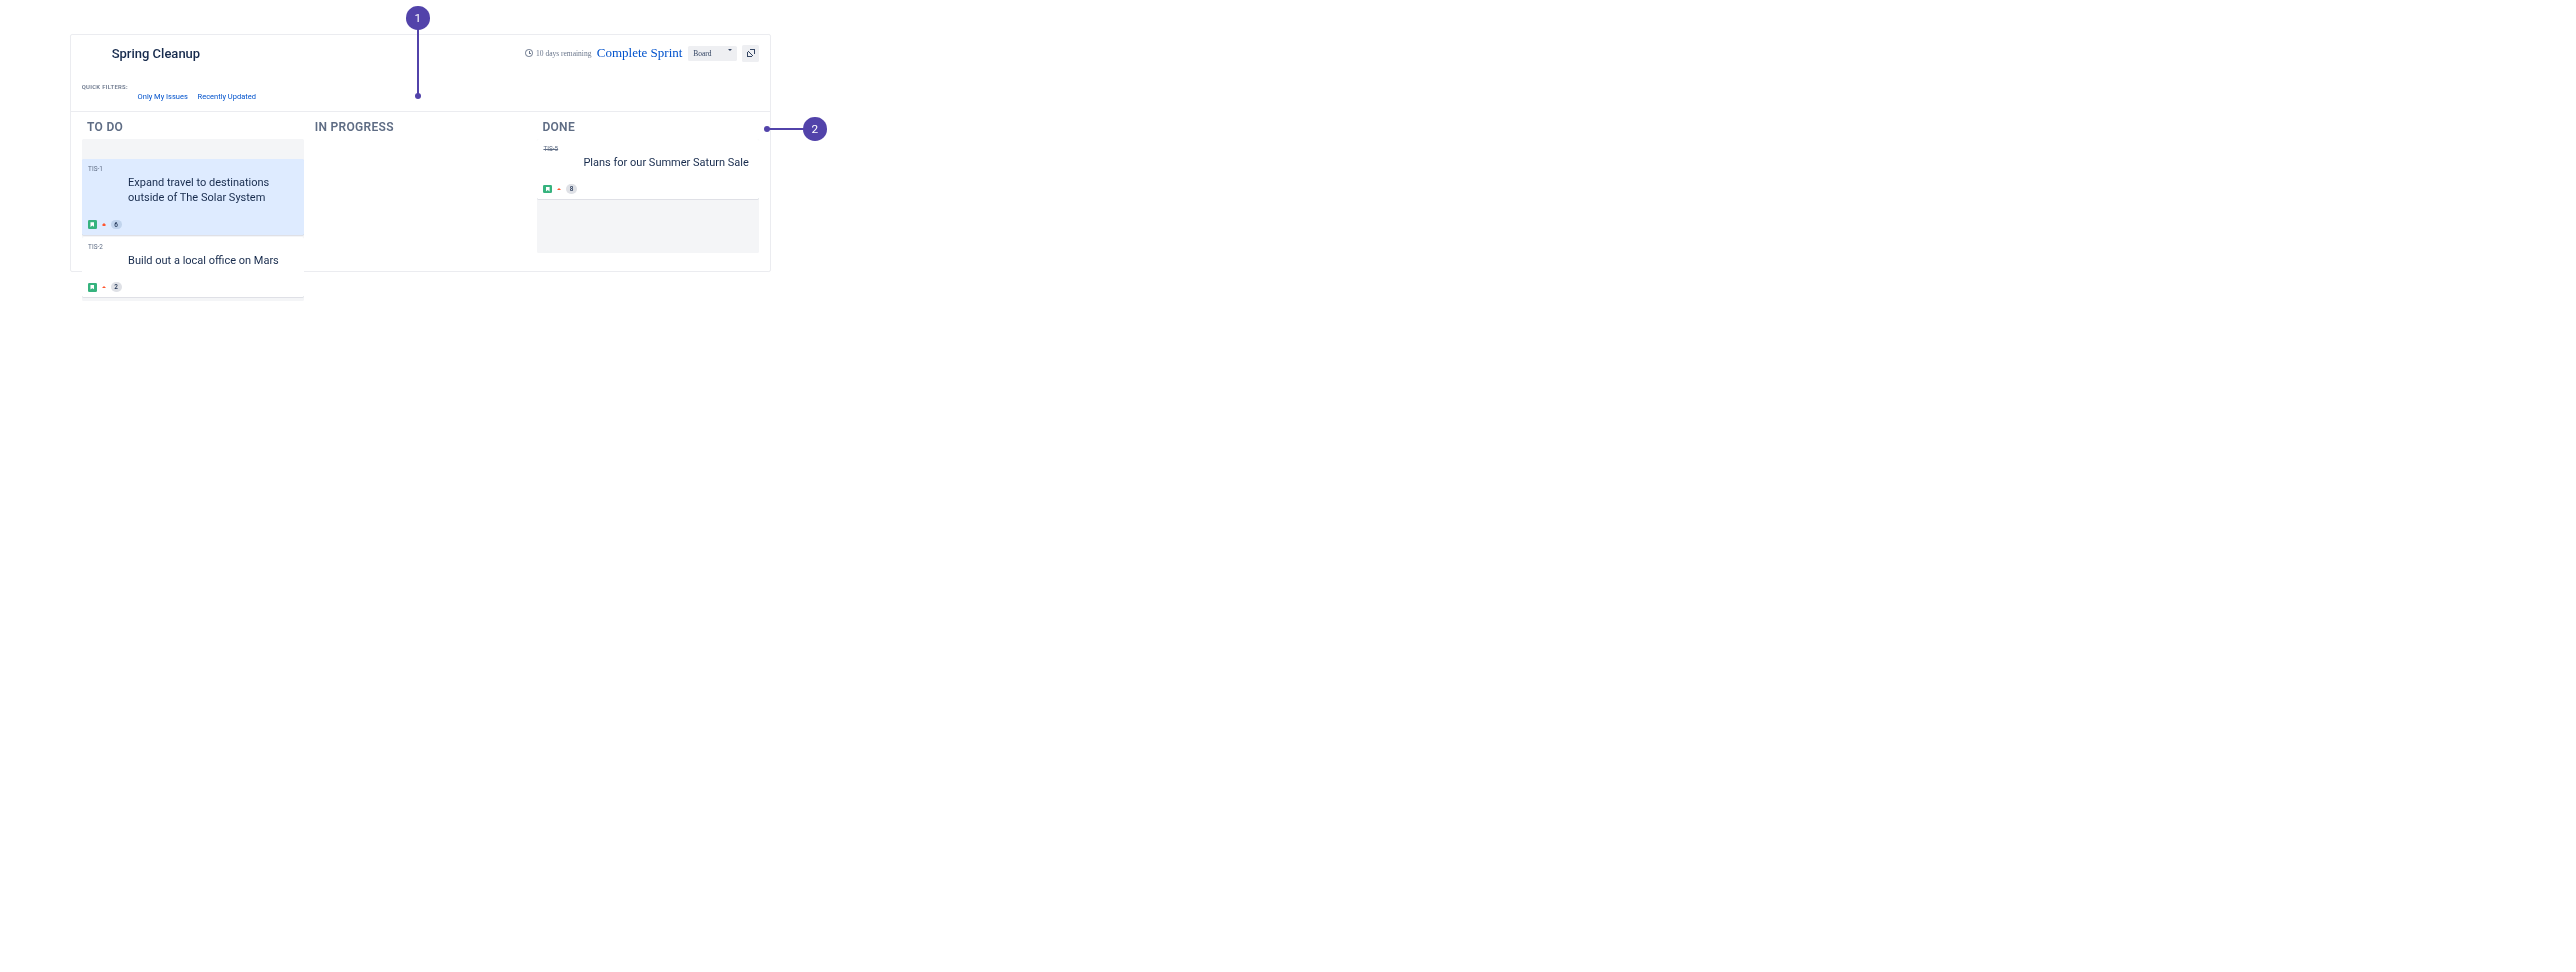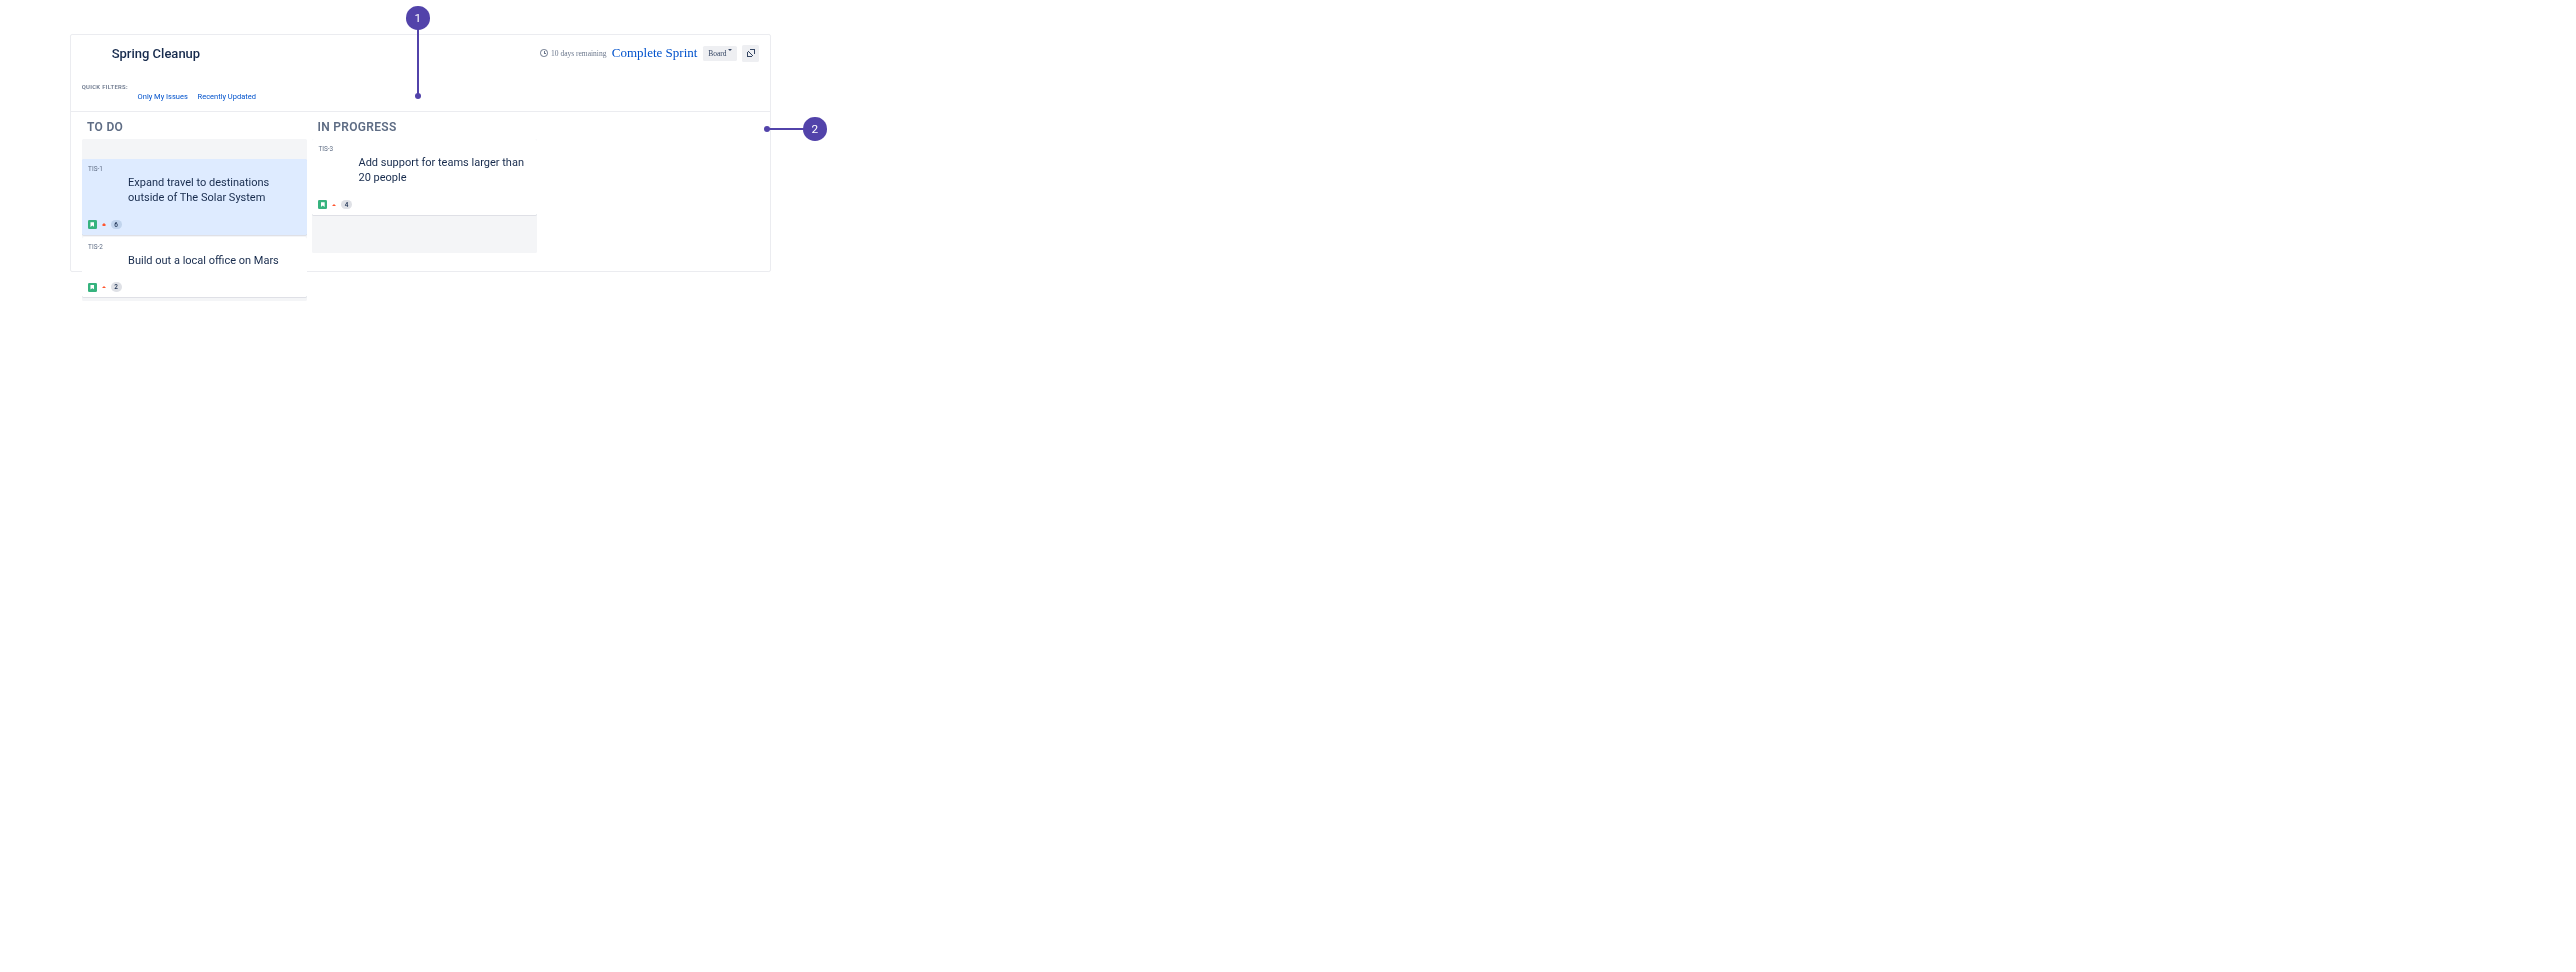--- a/index.html
+++ b/index.html
@@ -76,21 +76,21 @@
   }
   .board-dd {
     background: #EEEFF2;
     border-radius: 1.6px;
     padding: 3.2px 5.4px;
     font-size: 7.5px;
     color: #344563;
     cursor: pointer;
     display: inline-flex;
     align-items: flex-start;
-    gap: 1px;
+    gap: 16px;
   }
   .chev-down {
     width: 0; height: 0;
     border-left: 2.1px solid transparent;
     border-right: 2.1px solid transparent;
     border-top: 2.7px solid #344563;
   }
   .expand-btn {
     background: #EEEFF2;
     border-radius: 1.6px;
@@ -351,35 +351,38 @@
             </span>
             <span class="est-badge">2</span>
           </div>
         </div>
 
       </div>
     </div>
 
     <div class="column">
       <div class="col-head">IN PROGRESS</div>
+    </div>
+
+    <div class="column">
+      <div class="col-head">DONE</div>
       <div class="col-body">
 
         <div class="card">
-          <div class="card-key">TIS-3</div>
-          <div class="card-title">Add support for teams larger than 20 people</div>
+          <div class="card-key done">TIS-5</div>
+          <div class="card-title">Plans for our Summer Saturn Sale</div>
           <div class="card-footer">
             <span class="type-icon story">
                 <span class="bookmark"></span>
               </span>
             <span class="prio">
               <span class="chev-up single"></span>
             </span>
-            <span class="est-badge">4</span>
+            <span class="est-badge">8</span>
           </div>
         </div>
 
       </div>
     </div>
 
-
   </div>
 </div>
 
 
 </body></html>

